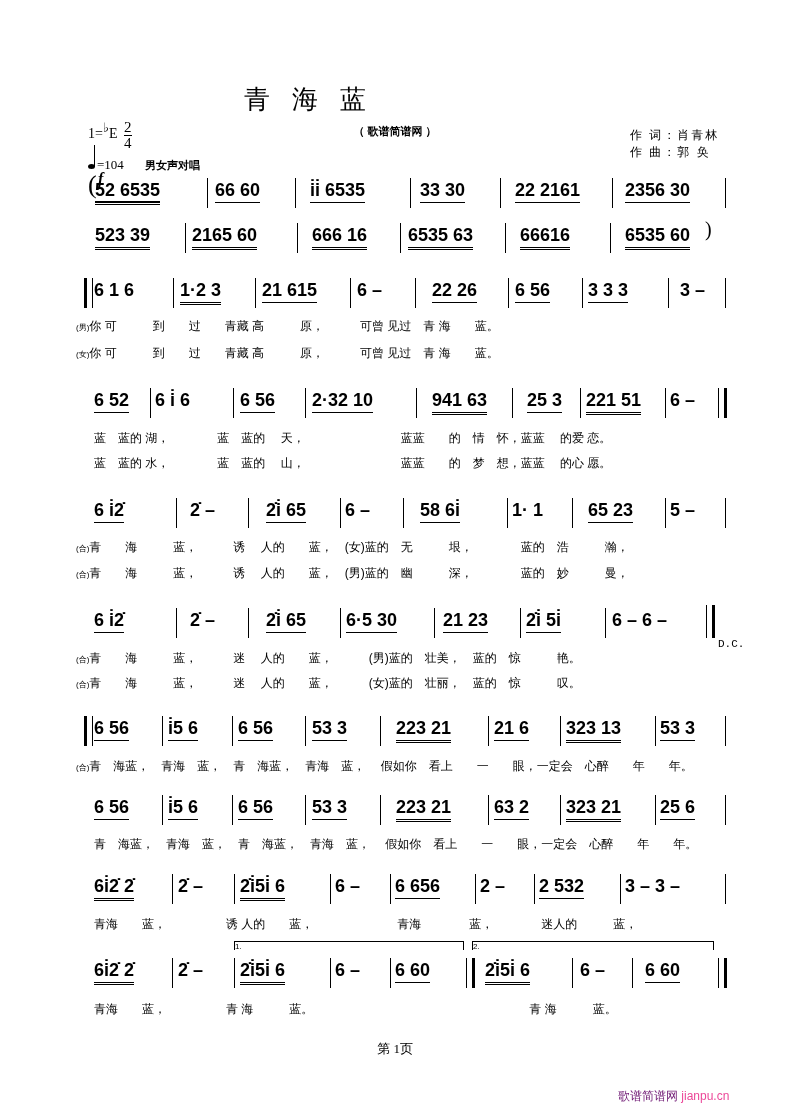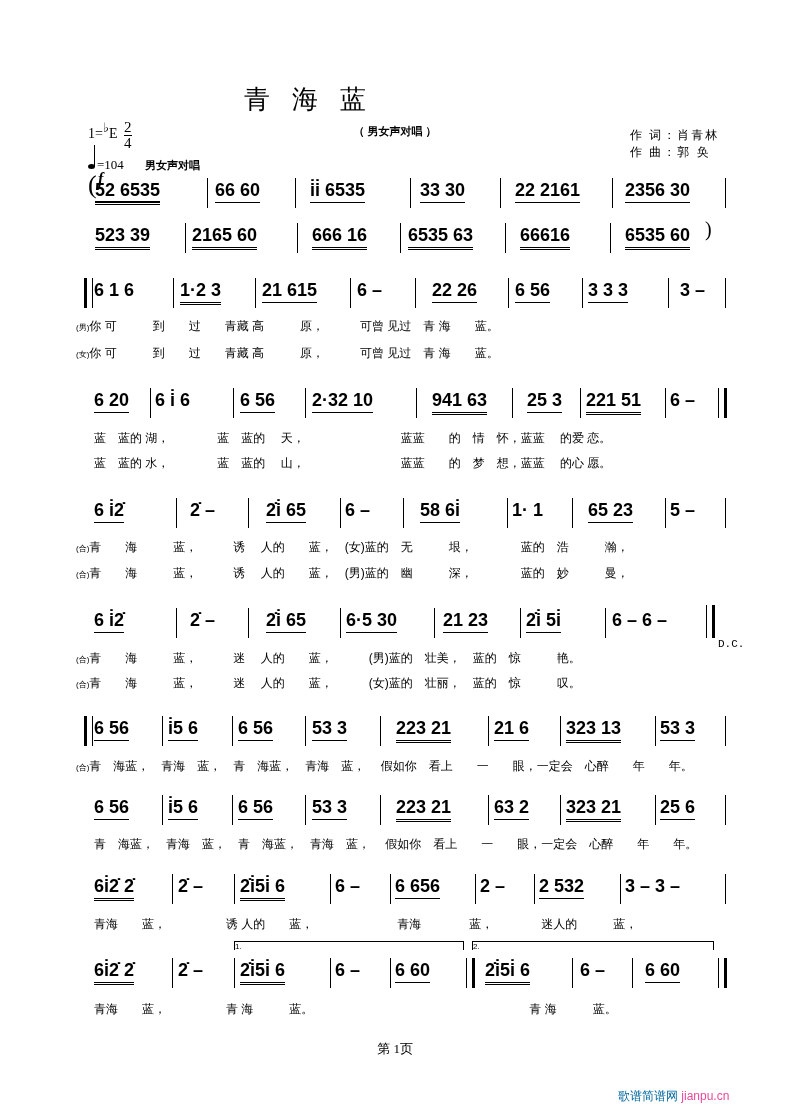--- a/index.html
+++ b/index.html
@@ -27,21 +27,21 @@
   .page { left:0; width:790px; top:1040px; text-align:center; font-size:13px; font-family:"Liberation Serif", serif; }
   .wm { left:618px; top:1088px; font-size:12px; color:#555; }
   .wm span { color:#ec4899; }
   .paren { position:absolute; font-family:"Liberation Serif", serif; font-size:26px; font-weight:normal; }
   .volta { position:absolute; height:8px; border-top:1px solid #000; border-left:1px solid #000; border-right:1px solid #000; font-size:8px; }
 </style>
 </head>
 <body>
 
 <div class="abs title">青海蓝</div>
-<div class="abs subtitle">（ 男女声对唱 ）</div>
+<div class="abs subtitle">（ 歌谱简谱网 ）</div>
 <div class="abs credit" style="top:127px">作 词：肖青林</div>
 <div class="abs credit" style="top:144px">作 曲：郭 奂</div>
 
 <div class="abs key">
   <span>1=</span><span class="flat">♭</span><span>E</span>
 </div>
 <div class="timesig">
   <div style="border-bottom:1px solid #000">2</div>
   <div>4</div>
 </div>
@@ -88,21 +88,21 @@
 <div class="bar" style="left:415px;top:278px"></div>
 <div class="m u1" style="left:432px;top:280px">22 26</div>
 <div class="bar" style="left:508px;top:278px"></div>
 <div class="m u1" style="left:515px;top:280px">6 56</div>
 <div class="bar" style="left:582px;top:278px"></div>
 <div class="m u1" style="left:588px;top:280px">3 3 3</div>
 <div class="bar" style="left:668px;top:278px"></div>
 <div class="m" style="left:680px;top:280px">3 –</div>
 <div class="bar" style="left:725px;top:278px"></div>
 
-<div class="m u1" style="left:94px;top:390px">6 20</div>
+<div class="m u1" style="left:94px;top:390px">6 52</div>
 <div class="bar" style="left:150px;top:388px"></div>
 <div class="m" style="left:155px;top:390px">6 i̇ 6</div>
 <div class="bar" style="left:233px;top:388px"></div>
 <div class="m u1" style="left:240px;top:390px">6 56</div>
 <div class="bar" style="left:305px;top:388px"></div>
 <div class="m u1" style="left:312px;top:390px">2·32 10</div>
 <div class="bar" style="left:416px;top:388px"></div>
 <div class="m u2" style="left:432px;top:390px">941 63</div>
 <div class="bar" style="left:512px;top:388px"></div>
 <div class="m u1" style="left:527px;top:390px">25 3</div>
@@ -223,13 +223,13 @@
 <div class="lyr" style="left:76px;top:539px"><span class="role">(合)</span><span>青　　海　　　蓝，　　　诱　 人的　　蓝，　(女)蓝的　无　　　垠，　　　　蓝的　浩　　　瀚，</span></div>
 <div class="lyr" style="left:76px;top:565px"><span class="role">(合)</span><span>青　　海　　　蓝，　　　诱　 人的　　蓝，　(男)蓝的　幽　　　深，　　　　蓝的　妙　　　曼，</span></div>
 <div class="lyr" style="left:76px;top:650px"><span class="role">(合)</span><span>青　　海　　　蓝，　　　迷　 人的　　蓝，　　　(男)蓝的　壮美，　蓝的　惊　　　艳。</span></div>
 <div class="lyr" style="left:76px;top:675px"><span class="role">(合)</span><span>青　　海　　　蓝，　　　迷　 人的　　蓝，　　　(女)蓝的　壮丽，　蓝的　惊　　　叹。</span></div>
 <div class="lyr" style="left:76px;top:758px"><span class="role">(合)</span><span>青　海蓝，　青海　蓝，　青　海蓝，　青海　蓝，　 假如你　看上　　一　　眼，一定会　心醉　　年　　年。</span></div>
 <div class="lyr" style="left:94px;top:836px"><span>青　海蓝，　青海　蓝，　青　海蓝，　青海　蓝，　 假如你　看上　　一　　眼，一定会　心醉　　年　　年。</span></div>
 <div class="lyr" style="left:94px;top:916px"><span>青海　　蓝，　　　　　诱 人的　　蓝，　　　　　　　青海　　　　蓝，　　　　迷人的　　　蓝，</span></div>
 <div class="lyr" style="left:94px;top:1001px"><span>青海　　蓝，　　　　　青 海　　　蓝。　　　　　　　　　　　　　　　　　　青 海　　　蓝。</span></div>
 
 <div class="abs page">第 1页</div>
-<div class="abs wm"><span style="color:#0369a1">歌谱简谱网</span> <span>jianpu.cn</span></div>
+<div class="abs wm"><span style="color:#701a75">歌谱简谱网</span> <span>jianpu.cn</span></div>
 
 </body></html>

